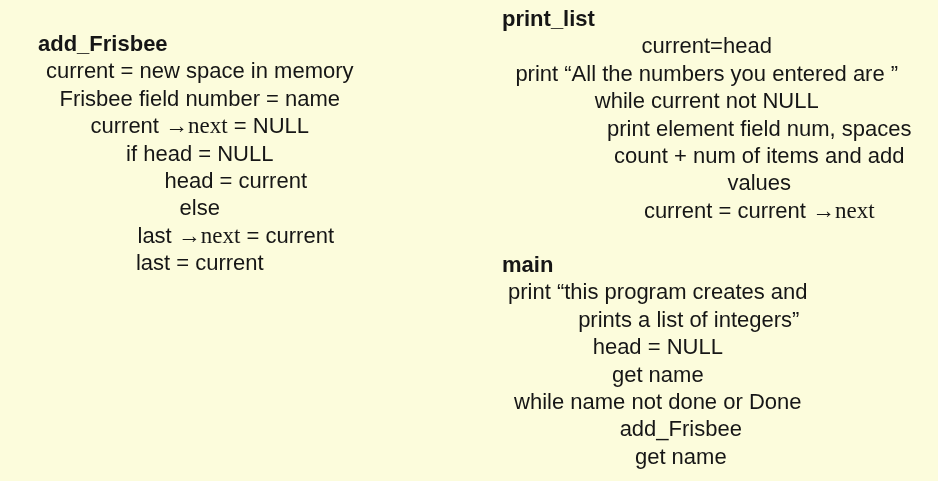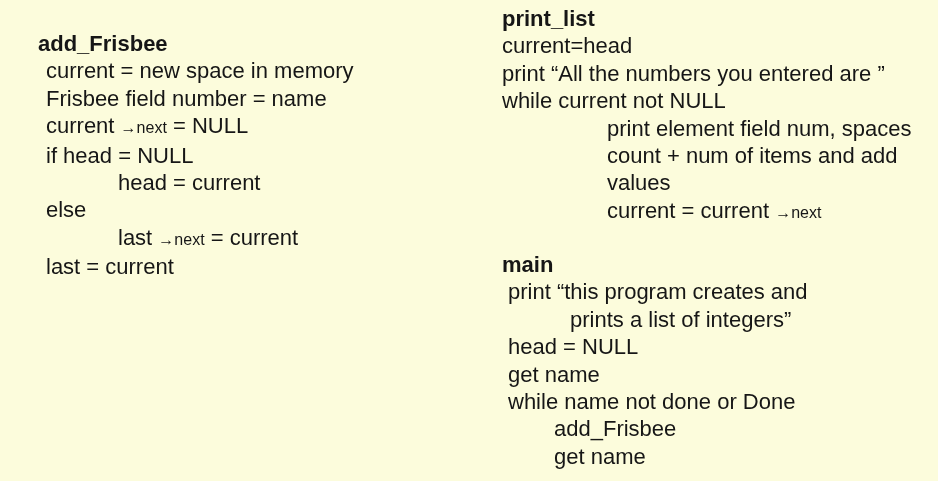--- a/index.html
+++ b/index.html
@@ -21,23 +21,25 @@
   .heading {
     font-size: 22px;
     line-height: 27.4px;
     font-weight: bold;
     white-space: pre;
   }
   .code-line {
     font-size: 22px;
     line-height: 27.4px;
     white-space: pre;
+    text-align: center;
   }
   .code-line .small {
-    font-size: 16px;
+    font-size: 23px;
+    font-family: Liberation Serif, serif;
   }
 </style>
 </head>
 <body>
 
 <div class="slide" style="background: rgb(252, 252, 220); color: rgb(22, 22, 22);">
   <div class="block" style="left: 38px; top: 30px;"><div class="heading">add_Frisbee</div><div class="code-line" style="padding-left: 8px;"><span>current = new space in memory</span></div><div class="code-line" style="padding-left: 8px;"><span>Frisbee field number = name</span></div><div class="code-line" style="padding-left: 8px;"><span>current </span><span class="small">→next</span><span> = NULL</span></div><div class="code-line" style="padding-left: 8px;"><span>if head = NULL</span></div><div class="code-line" style="padding-left: 80px;"><span>head = current</span></div><div class="code-line" style="padding-left: 8px;"><span>else</span></div><div class="code-line" style="padding-left: 80px;"><span>last </span><span class="small">→next</span><span> = current</span></div><div class="code-line" style="padding-left: 8px;"><span>last = current</span></div></div>
   <div class="block" style="left: 502px; top: 5px;"><div class="heading">print_list</div><div class="code-line" style="padding-left: 0px;"><span>current=head</span></div><div class="code-line" style="padding-left: 0px;"><span>print “All the numbers you entered are ”</span></div><div class="code-line" style="padding-left: 0px;"><span>while current not NULL</span></div><div class="code-line" style="padding-left: 105px;"><span>print element field num, spaces</span></div><div class="code-line" style="padding-left: 105px;"><span>count + num of items and add</span></div><div class="code-line" style="padding-left: 105px;"><span>values</span></div><div class="code-line" style="padding-left: 105px;"><span>current = current </span><span class="small">→next</span></div></div>
   <div class="block" style="left: 502px; top: 251px;"><div class="heading">main</div><div class="code-line" style="padding-left: 6px;"><span>print “this program creates and</span></div><div class="code-line" style="padding-left: 68px;"><span>prints a list of integers”</span></div><div class="code-line" style="padding-left: 6px;"><span>head = NULL</span></div><div class="code-line" style="padding-left: 6px;"><span>get name</span></div><div class="code-line" style="padding-left: 6px;"><span>while name not done or Done</span></div><div class="code-line" style="padding-left: 52px;"><span>add_Frisbee</span></div><div class="code-line" style="padding-left: 52px;"><span>get name</span></div></div>
 </div>

